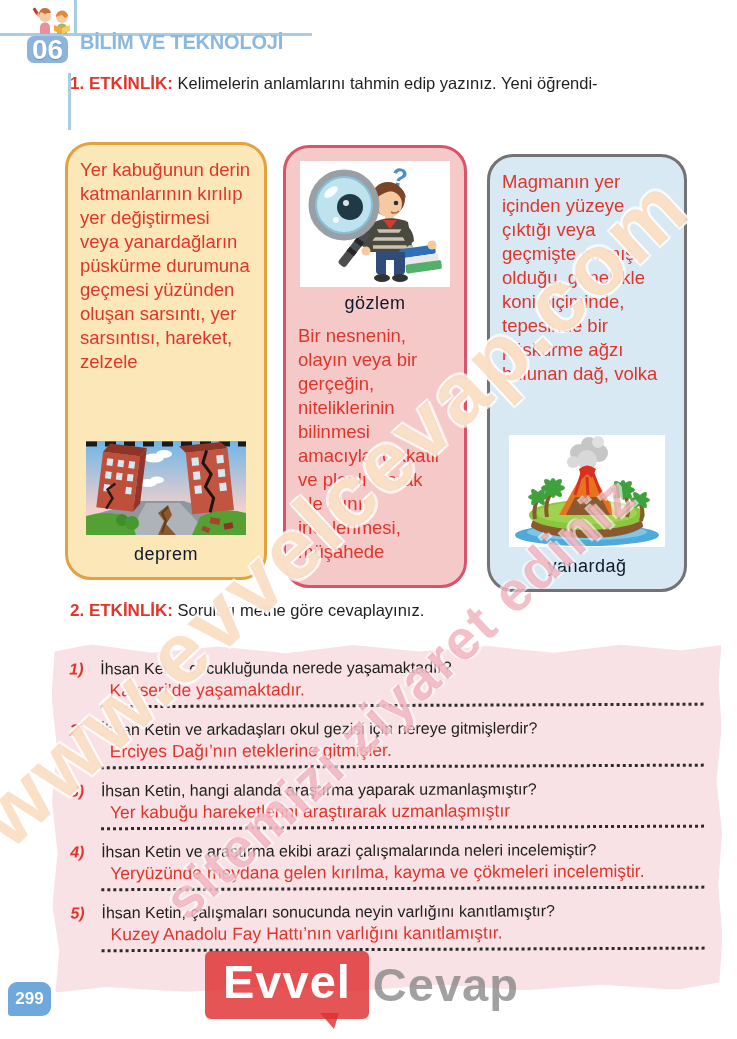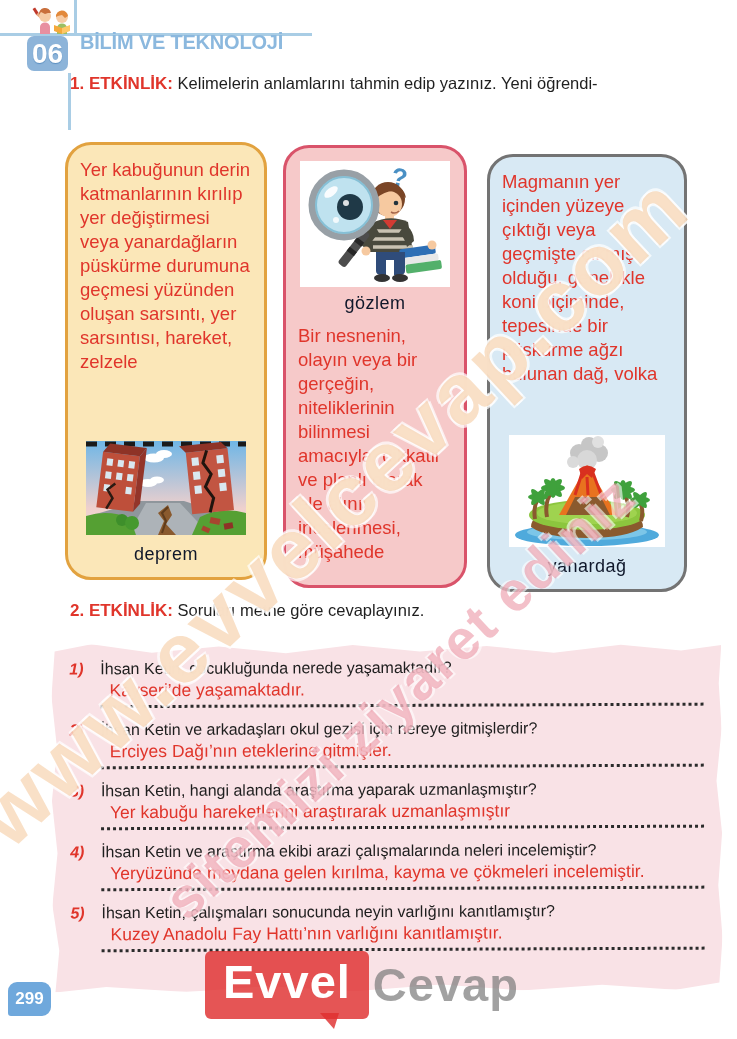--- a/index.html
+++ b/index.html
@@ -6,21 +6,21 @@
   body{
     width:737px;height:1039px;position:relative;background:#ffffff;
     font-family:"Liberation Sans", sans-serif;overflow:hidden;
     -webkit-font-smoothing:antialiased;
   }
   
   .v-line-top{position:absolute;left:74px;top:0;width:3px;height:33px;background:#A9CDE5;}
   .h-line-top{position:absolute;left:0;top:33px;width:312px;height:3px;background:#A9CDE5;}
   .kids{position:absolute;left:32px;top:4px;width:46px;height:30px;}
   .unit-badge{
-    position:absolute;left:27px;top:36px;width:41px;height:35px;background:#8DB4D9;
+    position:absolute;left:27px;top:36px;width:41px;height:27px;background:#8DB4D9;
     border-radius:7px;display:flex;align-items:center;justify-content:center;
     color:#ffffff;font-weight:bold;font-size:28px;
     text-shadow:0 1px 1px #5b8fc0;
   }
   .v-line-mid{position:absolute;left:68px;top:73px;width:3px;height:57px;background:#A9CDE5;}
   .unit-title{
     position:absolute;left:80px;top:31px;font-size:20px;font-weight:bold;
     color:#8BB8DE;letter-spacing:-0.2px;white-space:nowrap;
   }
   

